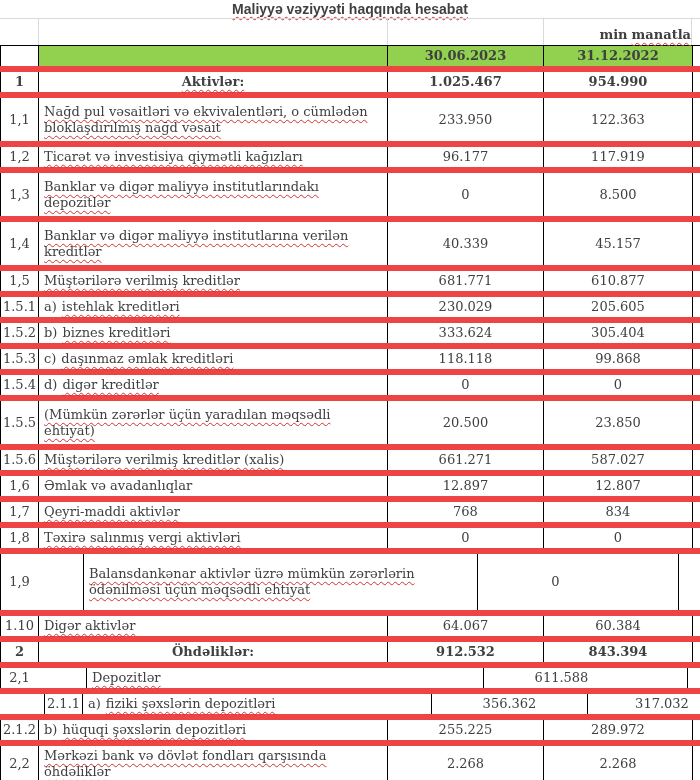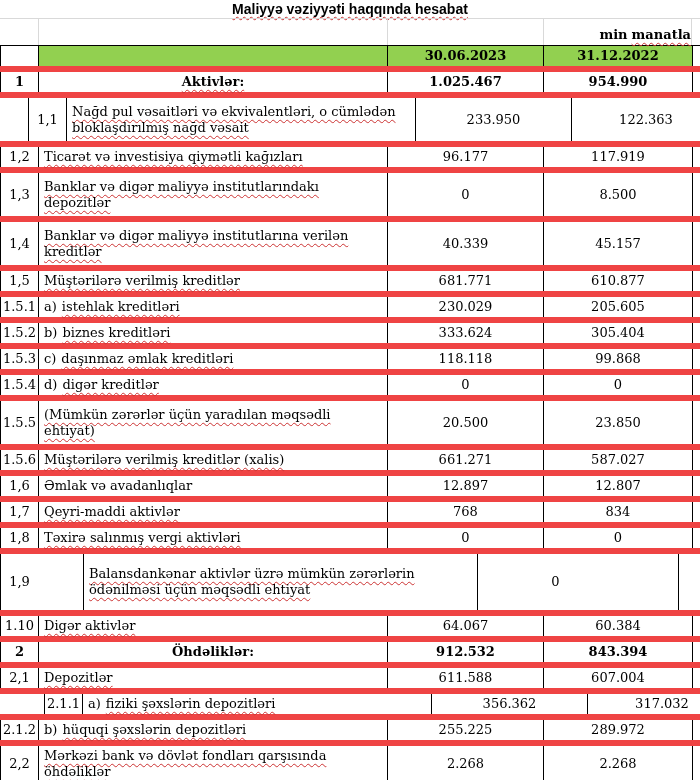--- a/index.html
+++ b/index.html
@@ -1,19 +1,19 @@
 <!DOCTYPE html>
 <html><head>
 <meta charset="utf-8">
 <style>
   * { box-sizing: border-box; margin: 0; padding: 0; }
   body { background: #ffffff; }
   .page {
     width: 700px; height: 780px; overflow: hidden; position: relative;
-    background: #fff; color: #000000;
+    background: #fff; color: #404040;
     font-family: "DejaVu Serif", serif; font-size: 13px;
   }
   .title {
     height: 18px; padding-top: 1px;
     text-align: center; font-family: "Liberation Sans", sans-serif;
     font-weight: bold; font-size: 14px; line-height: 16px;
   }
   .unit-row { position: relative; height: 27px; border-top: 1px solid var(--grid, #d9d9d9); }
   .gv { position: absolute; top: 0; bottom: 0; width: 1px; background: var(--grid, #d9d9d9); }
   .unit-note {
@@ -77,21 +77,21 @@
   <div>
       <div class="trow bold" style="min-height: 24px;">
         <div class="cell c-no">1</div>
         <div class="cell c-label center">
           <span class="squiggle">Aktivlər:</span>
         </div>
         <div class="cell c-val1">1.025.467</div>
         <div class="cell c-val2">954.990</div>
         <div class="cell c-stub"></div>
       </div>
-      <div class="trow" style="min-height: 49px; padding-left: 28px;">
+      <div class="trow" style="min-height: 49px;">
         <div class="cell c-no">1,1</div>
         <div class="cell c-label">
           <span class="squiggle">Nağd pul vəsaitləri və ekvivalentləri, o cümlədən bloklaşdırılmış nağd vəsait</span>
         </div>
         <div class="cell c-val1">233.950</div>
         <div class="cell c-val2">122.363</div>
         <div class="cell c-stub"></div>
       </div>
       <div class="trow" style="min-height: 26px;">
         <div class="cell c-no">1,2</div>
@@ -234,21 +234,21 @@
       </div>
       <div class="trow bold" style="min-height: 26px;">
         <div class="cell c-no">2</div>
         <div class="cell c-label center">
           <span>Öhdəliklər:</span>
         </div>
         <div class="cell c-val1">912.532</div>
         <div class="cell c-val2">843.394</div>
         <div class="cell c-stub"></div>
       </div>
-      <div class="trow" style="min-height: 26px;">
+      <div class="trow" style="min-height: 26px; gap: 48px;">
         <div class="cell c-no">2,1</div>
         <div class="cell c-label">
           <span class="squiggle">Depozitlər</span>
         </div>
         <div class="cell c-val1">611.588</div>
         <div class="cell c-val2">607.004</div>
         <div class="cell c-stub"></div>
       </div>
       <div class="trow" style="min-height: 26px; padding-left: 44px;">
         <div class="cell c-no">2.1.1</div>

